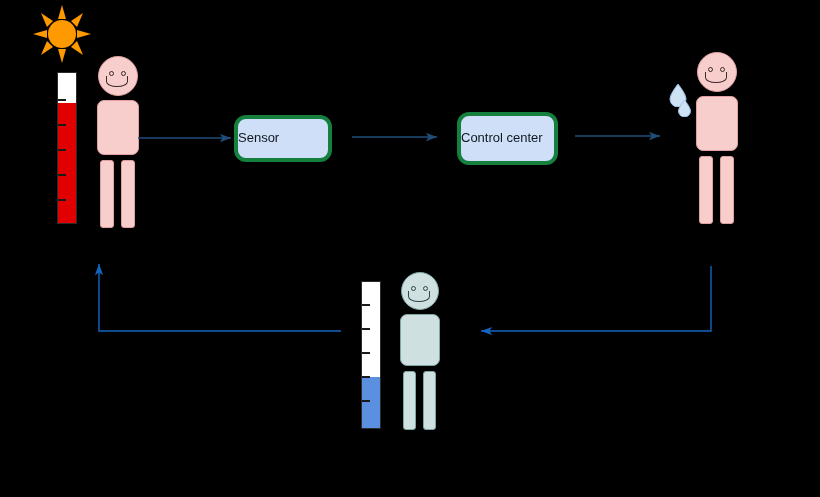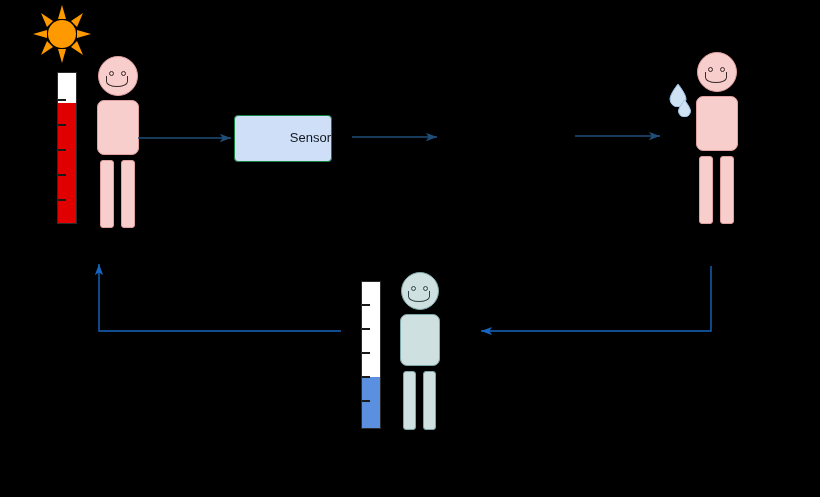--- a/index.html
+++ b/index.html
@@ -14,25 +14,25 @@
     background: #000000;
     overflow: hidden;
     font-family: "Liberation Sans", sans-serif;
   }
   .abs { position: absolute; }
 
   
   .proc-box {
     position: absolute;
     background: #CFDFF7;
-    border: 1px solid #15803d;
-    border-radius: 4px;
+    border: 4px solid #15803d;
+    border-radius: 12px;
     display: flex;
     align-items: center;
-    justify-content: flex-end;
+    justify-content: flex-start;
     text-align: center;
     color: #101820;
     font-size: 13px;
     line-height: 1.25;
     box-sizing: border-box;
   }
 
   
   #wires { position: absolute; left: 0; top: 0; width: 820px; height: 497px; }
 
@@ -127,20 +127,23 @@
     </div>
     <div class="fig-torso" style="left:6px; top:44px; width:42px; height:55px; background:#F8CECC; border:1.5px solid #E0A0A0;"></div>
     <div class="fig-leg" style="left:9px; top:104px; width:14px; height:68px; background:#F8CECC; border:1.5px solid #E0A0A0;"></div>
     <div class="fig-leg" style="left:30px; top:104px; width:14px; height:68px; background:#F8CECC; border:1.5px solid #E0A0A0;"></div>
   </div>
 
   <div class="proc-box" style="left:234px; top:115px; width:98px; height:47px;">
     <span>Sensor</span>
   </div>
 
+  <div class="proc-box" style="left:457px; top:112px; width:101px; height:53px;">
+    <span>Control center</span>
+  </div>
 
   <div class="figure" style="left:690px; top:52px; width:55px; height:172px;">
     <div class="fig-head" style="left:7px; top:0px; width:40px; height:40px; background:#F8CECC; border:1.5px solid #E0A0A0;">
       <div class="eye" style="left:10px; top:14px; background:#F8CECC; border:1.5px solid #3a2a2a;"></div>
       <div class="eye" style="left:22px; top:14px; background:#F8CECC; border:1.5px solid #3a2a2a;"></div>
       <div class="mouth" style="left:7px; top:19px; border:1.5px solid #3a2a2a; border-top:none;"></div>
     </div>
     <div class="fig-torso" style="left:6px; top:44px; width:42px; height:55px; background:#F8CECC; border:1.5px solid #E0A0A0;"></div>
     <div class="fig-leg" style="left:9px; top:104px; width:14px; height:68px; background:#F8CECC; border:1.5px solid #E0A0A0;"></div>
     <div class="fig-leg" style="left:30px; top:104px; width:14px; height:68px; background:#F8CECC; border:1.5px solid #E0A0A0;"></div>

